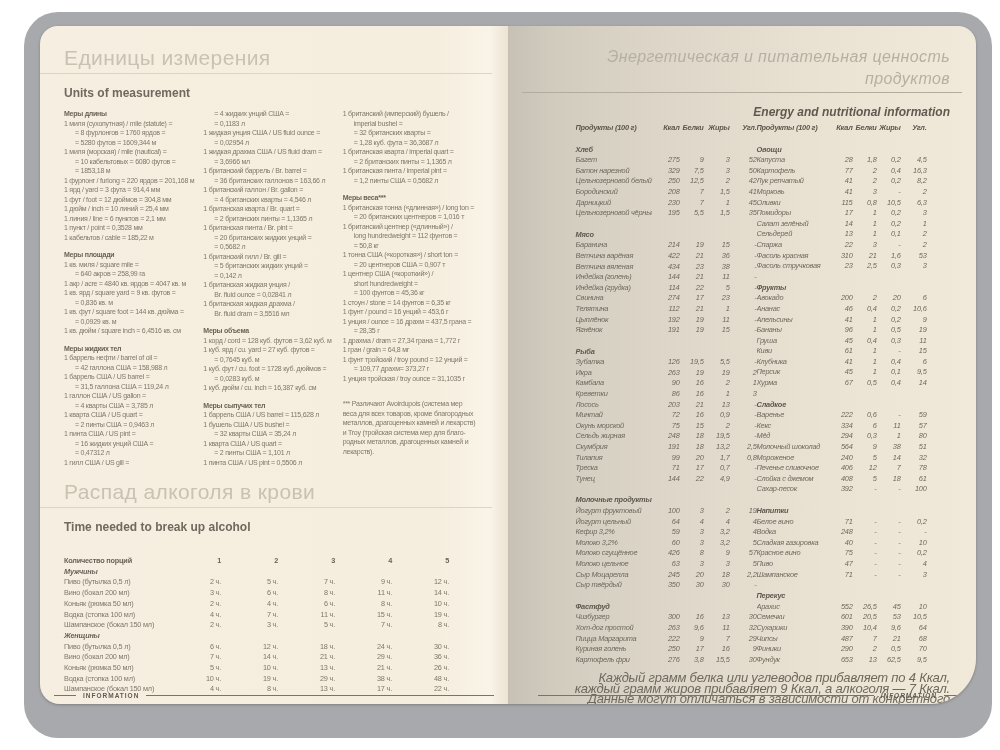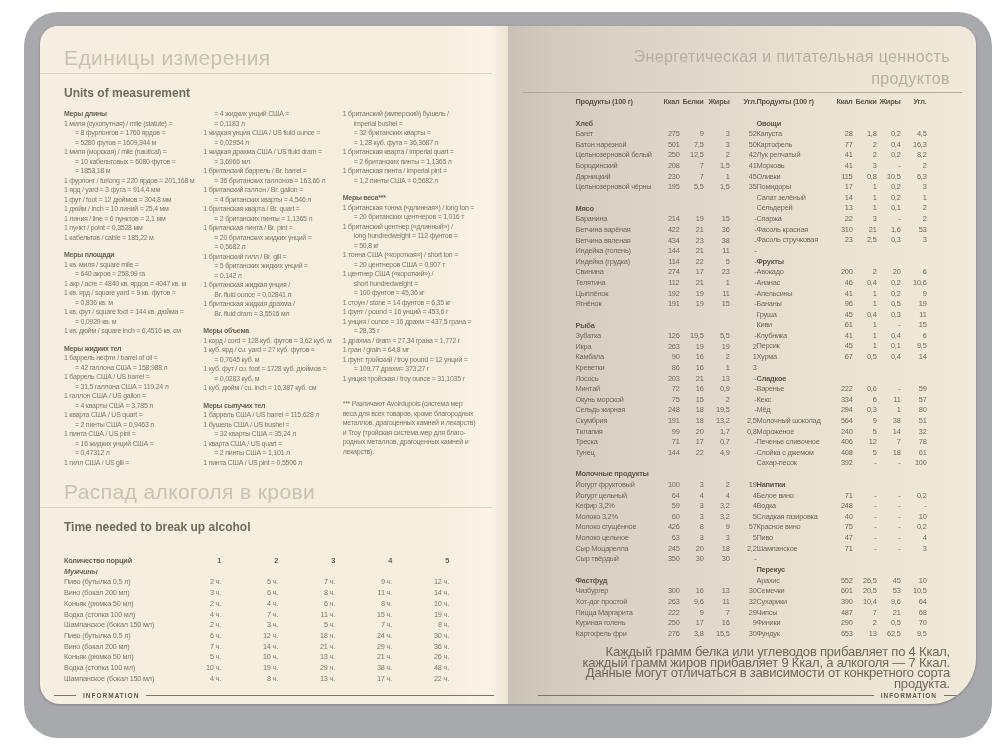--- a/index.html
+++ b/index.html
@@ -3,21 +3,21 @@
 <meta charset="utf-8">
 <style>
   html,body{margin:0;padding:0;}
   body{width:1000px;height:750px;background:#ffffff;font-family:"Liberation Sans",sans-serif;position:relative;overflow:hidden;}
   .cover{position:absolute;left:24px;top:12px;width:968px;height:726px;background:#a8a9ac;border-radius:34px;}
   .paper{position:absolute;left:16px;top:14px;right:16px;bottom:34px;border-radius:18px 18px 46px 20px;overflow:hidden;display:flex;box-shadow:0 1px 3px rgba(0,0,0,.25);}
   .page{width:50%;position:relative;}
   .page-left{background:linear-gradient(90deg,#f6efe1 0%,#f5eddd 84%,#faf4e8 96%,#ece3d2 100%);}
   .page-right{background:linear-gradient(90deg,#c7c1b5 0%,#d1cbbe 9%,#ddd6c8 32%,#eae3d4 68%,#f1eadb 100%);}
   .inner{position:absolute;inset:0;padding:20px 30px 0 24px;}
-  .page-right .inner{padding:20px 26px 18px 44px;}
+  .page-right .inner{padding:20px 26px 18px 44px;font-style:italic;}
 
   .sec-title{font-size:21px;font-weight:400;color:#c9c2b3;letter-spacing:.4px;line-height:24px;}
   .page-right .sec-title{color:#b6b0a4;font-size:16px;line-height:22px;text-align:right;}
   .rule{border-bottom:1px solid #ddd4c3;margin:3px -14px 0 -24px;}
   .page-right .rule{border-color:#b2ab9e;margin:2px -12px 0 -30px;}
   .subtl{font-size:12px;font-weight:bold;color:#6f695e;margin-top:12px;}
   .page-right .subtl{text-align:right;color:#5f594f;}
 
   
   .mcols{display:flex;gap:4px;margin-top:9px;}
@@ -245,20 +245,23 @@
               </div>
               <div class="alc-row">
                 <span class="lbl">Шампанское (бокал 150 мл)</span>
                 <span>2 ч.</span>
                 <span>3 ч.</span>
                 <span>5 ч.</span>
                 <span>7 ч.</span>
                 <span>8 ч.</span>
               </div>
               <div class="alc-row">
+                <span class="lbl alc-group">Женщины</span>
+              </div>
+              <div class="alc-row">
                 <span class="lbl">Пиво (бутылка 0,5 л)</span>
                 <span>6 ч.</span>
                 <span>12 ч.</span>
                 <span>18 ч.</span>
                 <span>24 ч.</span>
                 <span>30 ч.</span>
               </div>
               <div class="alc-row">
                 <span class="lbl">Вино (бокал 200 мл)</span>
                 <span>7 ч.</span>
@@ -299,20 +302,21 @@
           <div class="txt">INFORMATION</div>
           <div class="ln long"></div>
         </div>
       </div>
     </div>
 
     <div class="page page-right">
       <div class="inner">
         <div class="sec-title">Энергетическая и питательная ценность продуктов</div>
         <div class="rule"></div>
+        <div class="subtl">Energy and nutritional information</div>
 
         <div class="food-wrap">
           <div class="ftable ft-left" id="food-left">
               <div class="frow fhead">
                 <span class="lbl">Продукты (100 г)</span>
                 <span>Ккал</span>
                 <span>Белки</span>
                 <span>Жиры</span>
                 <span>Угл.</span>
               </div>
@@ -320,21 +324,21 @@
                 <div class="shead">Хлеб</div>
                 <div class="frow">
                   <span class="lbl">Багет</span>
                   <span>275</span>
                   <span>9</span>
                   <span>3</span>
                   <span>52</span>
                 </div>
                 <div class="frow">
                   <span class="lbl">Батон нарезной</span>
-                  <span>501</span>
+                  <span>329</span>
                   <span>7,5</span>
                   <span>3</span>
                   <span>50</span>
                 </div>
                 <div class="frow">
                   <span class="lbl">Цельнозерновой белый</span>
                   <span>250</span>
                   <span>12,5</span>
                   <span>2</span>
                   <span>42</span>

